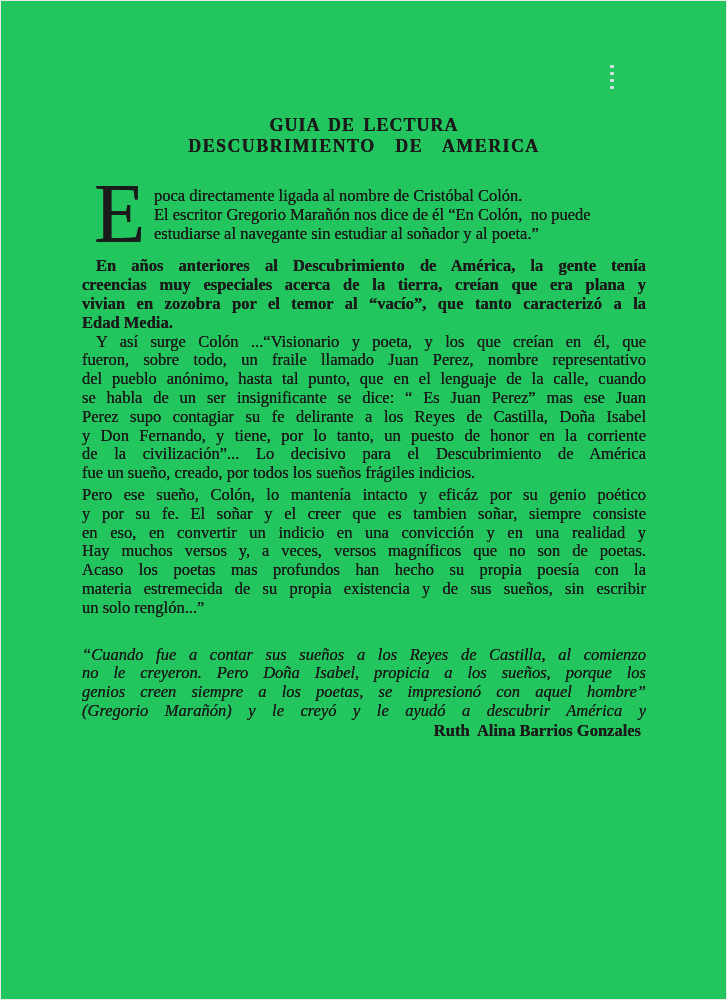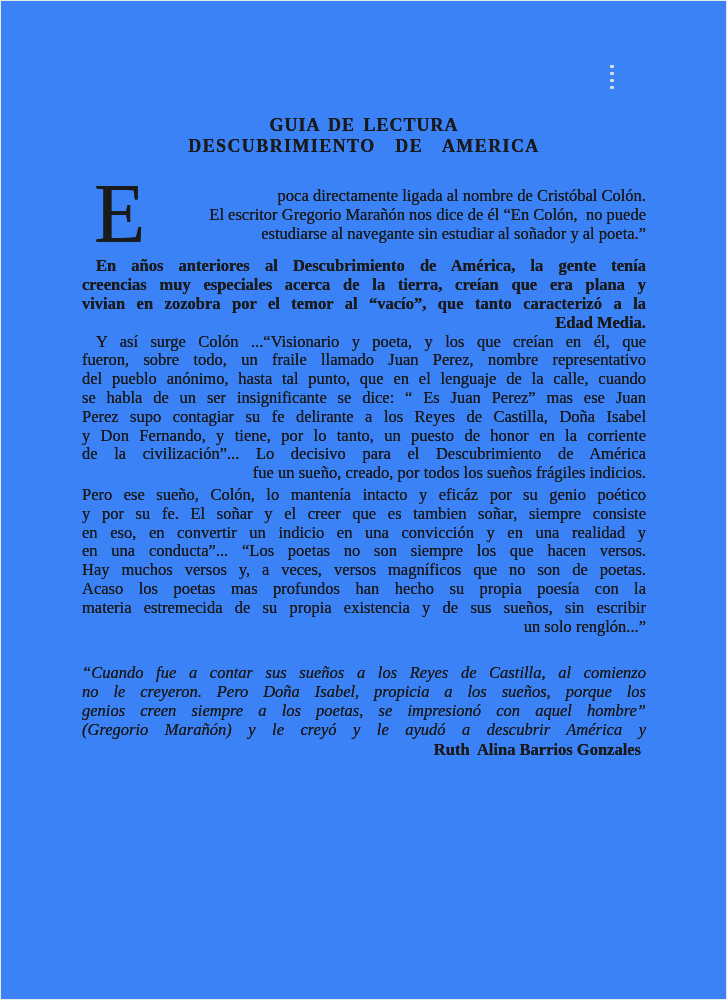--- a/index.html
+++ b/index.html
@@ -1,21 +1,21 @@
 <!DOCTYPE html>
 <html><head>
 <meta charset="utf-8">
 <style>
   html, body { margin: 0; padding: 0; background: #ffffff; }
   .sheet {
     position: relative;
     width: 727px;
     height: 1000px;
     box-sizing: border-box;
-    background: #3b82f6;
+    background: #22c55e;
     border: 1px solid #e9e9e9;
     overflow: hidden;
     font-family: "Liberation Serif", "DejaVu Serif", serif;
     color: #1a1a1a;
   }
   .content {
     position: absolute;
     left: 81px;
     top: 0;
     width: 564px;
@@ -31,21 +31,21 @@
     letter-spacing: 1.4px; word-spacing: 4px;
     white-space: pre-wrap;
     text-shadow: 0 0 0.3px currentColor;
   }
   .para {
     font-size: 16.5px;
     line-height: 18.8px;
     text-shadow: 0 0 0.3px currentColor;
   }
   .jline { text-align: justify; text-align-last: justify; text-justify: inter-word; }
-  .lline { text-align: right; }
+  .lline { text-align: left; }
   .pre   { white-space: pre-wrap; }
   .ind   { text-indent: 14px; }
   .p1 { position: relative; padding-left: 72px; margin-top: 30px; }
   .dropcap {
     position: absolute;
     left: 12px; top: -15px;
     font-size: 84px;
     line-height: 1;
     font-weight: 400;
     text-shadow: 0 0 0.5px currentColor;
@@ -113,21 +113,20 @@
       <div class="jline">Perez supo contagiar su fe delirante a los Reyes de Castilla, Doña Isabel</div>
       <div class="jline">y Don Fernando, y tiene, por lo tanto, un puesto de honor en la corriente</div>
       <div class="jline">de la civilización”... Lo decisivo para el Descubrimiento de América</div>
       <div class="lline">fue un sueño, creado, por todos los sueños frágiles indicios.</div>
     </div>
 
     <div class="para p4">
       <div class="jline">Pero ese sueño, Colón, lo mantenía intacto y eficáz por su genio poético</div>
       <div class="jline">y por su fe. El soñar y el creer que es tambien soñar, siempre consiste</div>
       <div class="jline">en eso, en convertir un indicio en una convicción y en una realidad y</div>
-      <div class="jline">en una conducta”... “Los poetas no son siempre los que hacen versos.</div>
       <div class="jline">Hay muchos versos y, a veces, versos magníficos que no son de poetas.</div>
       <div class="jline">Acaso los poetas mas profundos han hecho su propia poesía con la</div>
       <div class="jline">materia estremecida de su propia existencia y de sus sueños, sin escribir</div>
       <div class="lline">un solo renglón...”</div>
     </div>
 
     <div class="para p5">
       <div class="jline">“Cuando fue a contar sus sueños a los Reyes de Castilla, al comienzo</div>
       <div class="jline">no le creyeron. Pero Doña Isabel,  propicia a los sueños, porque los</div>
       <div class="jline">genios creen siempre a los poetas,  se impresionó con  aquel  hombre”</div>

